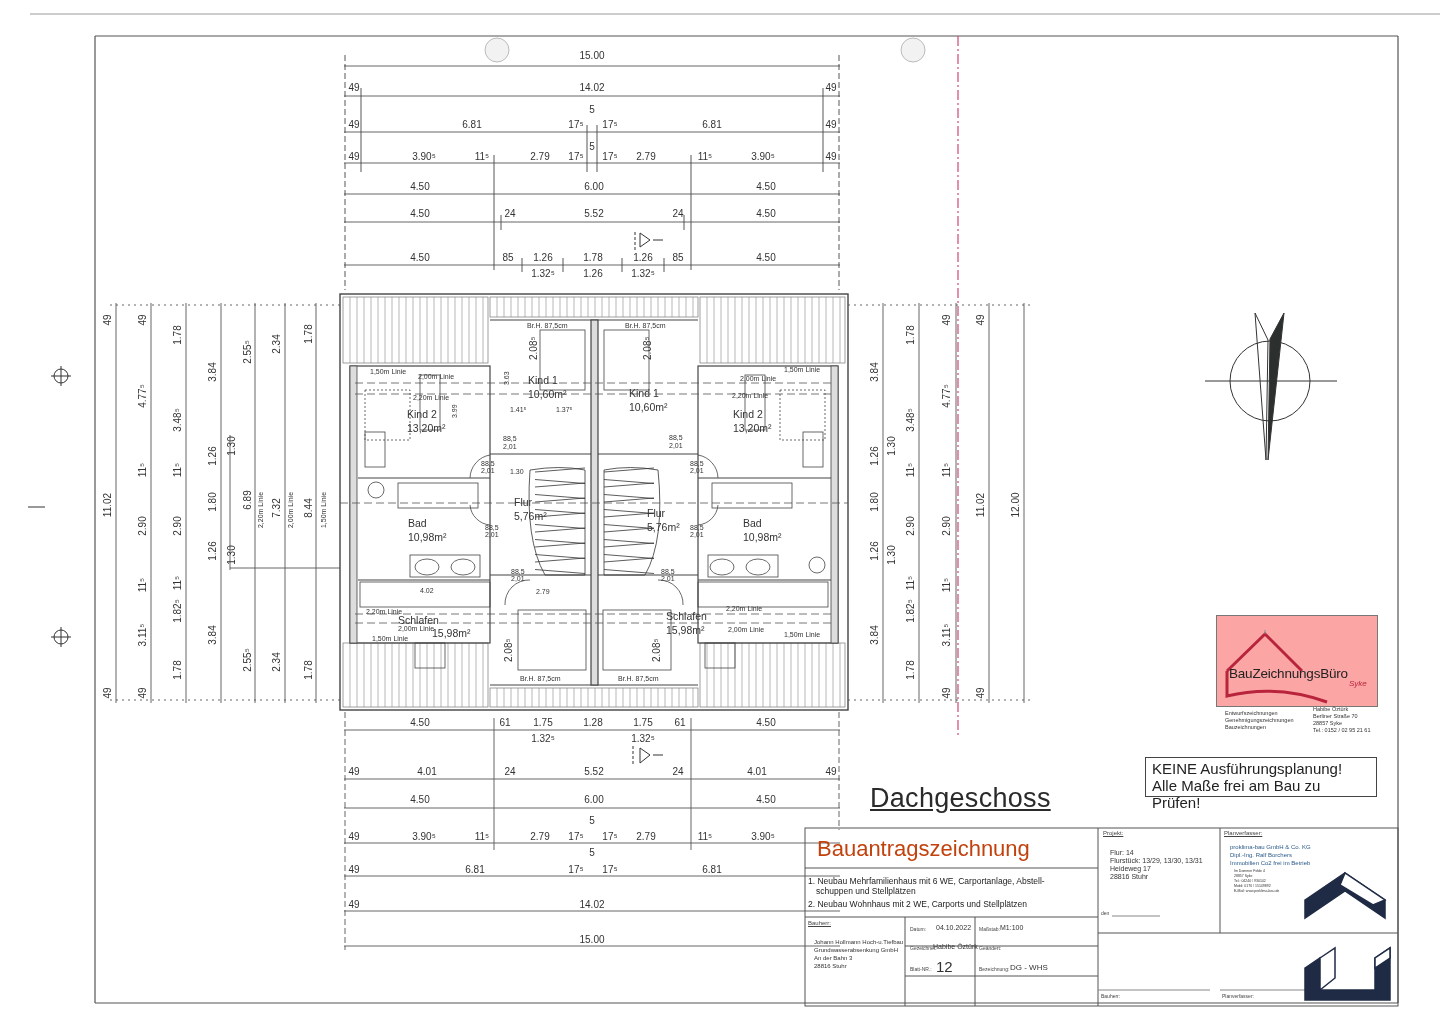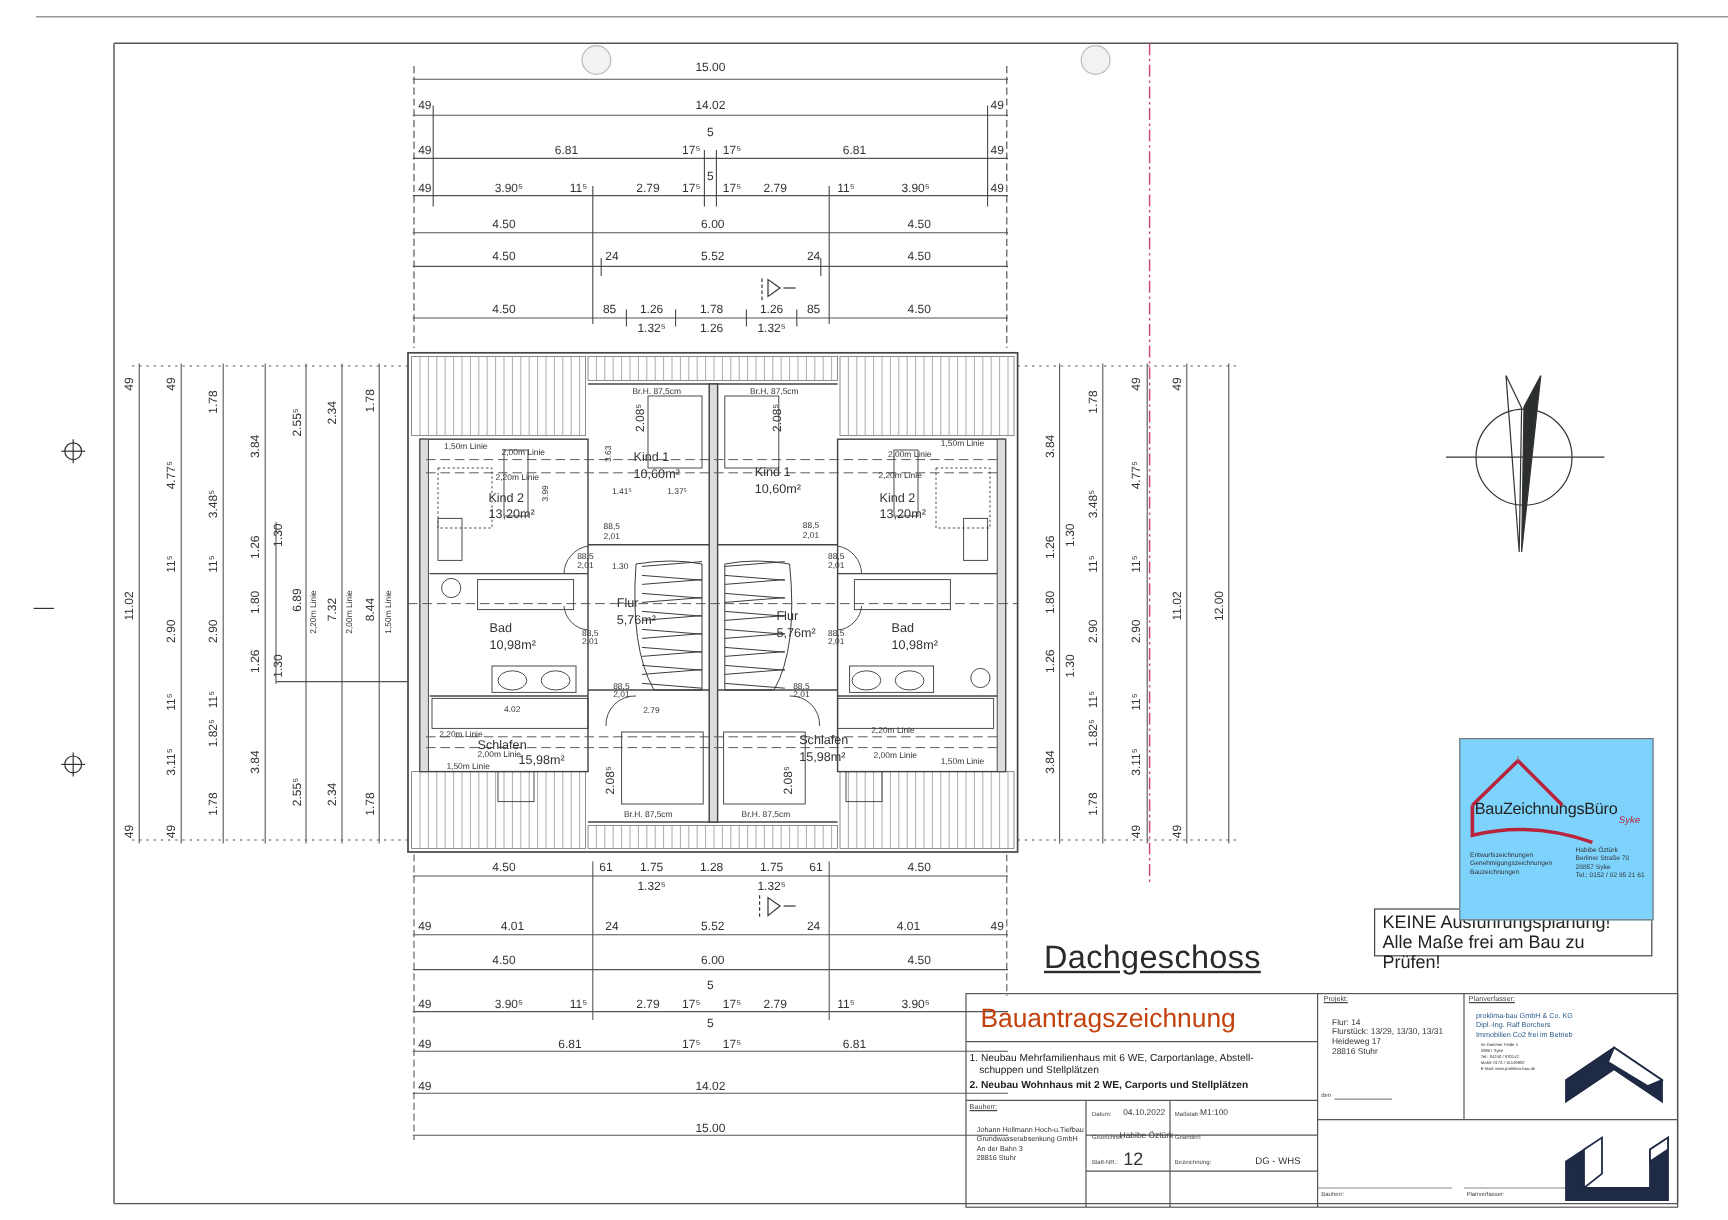--- a/index.html
+++ b/index.html
@@ -5,21 +5,21 @@
   html,body{margin:0;padding:0;background:#fff;}
   body{width:1440px;height:1017px;position:relative;overflow:hidden;font-family:"Liberation Sans",sans-serif;color:#222;}
   .abs{position:absolute;}
   svg text{font-family:"Liberation Sans",sans-serif;fill:#333;}
   .dim{font-size:10px;}
   .dimsm{font-size:7px;}
   .room{font-size:10.5px;fill:#222;}
   .lbl{font-size:6px;color:#444;text-decoration:underline;}
   .warn-box{position:absolute;left:1145px;top:757px;width:232px;height:40px;border:1px solid #444;box-sizing:border-box;padding:2px 6px;font-size:15px;line-height:17px;color:#222;}
   .title-dg{position:absolute;left:870px;top:783px;font-size:27px;font-weight:normal;text-decoration:underline;color:#2a2a2a;letter-spacing:0.3px;}
-  .logo-box{position:absolute;left:1216px;top:615px;width:162px;height:152px;border:1px solid #777;box-sizing:border-box;background:#7dd3fc;}
+  .logo-box{position:absolute;left:1216px;top:615px;width:162px;height:92px;border:1px solid #777;box-sizing:border-box;background:#fca5a5;}
 </style>
 </head>
 <body>
 
 <svg class="abs" style="left:0;top:0" width="1440" height="1017" viewBox="0 0 1440 1017">
 
   <g stroke="#555" fill="none" stroke-width="1.2">
     <line x1="95" y1="36" x2="1398" y2="36"></line>
     <line x1="95" y1="36" x2="95" y2="1003"></line>
     <line x1="1398" y1="36" x2="1398" y2="1003"></line>
@@ -657,40 +657,40 @@
     <div>Berliner Straße 70</div>
     <div>28857 Syke</div>
     <div>Tel.: 0152 / 02 95 21 61</div>
   </div>
 </div>
 
 <div class="abs" style="left:817px;top:836px;font-size:22px;color:#c2410c;">Bauantragszeichnung</div>
 <div class="abs" style="left:808px;top:876px;font-size:8.5px;line-height:10px;color:#222;">
   <div>1. Neubau Mehrfamilienhaus mit  6 WE, Carportanlage, Abstell-</div>
   <div style="padding-left:8px">schuppen und Stellplätzen</div>
-  <div style="font-weight:bold;margin-top:3px">2. Neubau  Wohnhaus mit  2 WE, Carports und Stellplätzen</div>
+  <div style="font-weight:normal;margin-top:3px">2. Neubau  Wohnhaus mit  2 WE, Carports und Stellplätzen</div>
 </div>
 <div class="abs lbl" style="left:808px;top:920px;">Bauherr:</div>
 <div class="abs" style="left:814px;top:938px;font-size:6px;line-height:8px;color:#333;">
   <div>Johann Hollmann Hoch-u.Tiefbau</div>
   <div>Grundwasserabsenkung GmbH</div>
   <div>An der Bahn 3</div>
   <div>28816 Stuhr</div>
 </div>
 <div class="abs" style="left:910px;top:926px;font-size:5px;color:#444;">Datum:</div>
 <div class="abs" style="left:936px;top:924px;font-size:7px;color:#333;">04.10.2022</div>
 <div class="abs" style="left:979px;top:926px;font-size:5px;color:#444;">Maßstab:</div>
 <div class="abs" style="left:1000px;top:924px;font-size:7px;color:#333;">M1:100</div>
 <div class="abs" style="left:910px;top:945px;font-size:5px;color:#444;">Gezeichnet:</div>
 <div class="abs" style="left:933px;top:943px;font-size:7px;color:#333;">Habibe Öztürk</div>
 <div class="abs" style="left:979px;top:945px;font-size:5px;color:#444;">Geändert:</div>
 <div class="abs" style="left:910px;top:966px;font-size:5px;color:#444;">Blatt-NR.:</div>
 <div class="abs" style="left:936px;top:958px;font-size:15px;color:#333;">12</div>
 <div class="abs" style="left:979px;top:966px;font-size:5px;color:#444;">Bezeichnung:</div>
-<div class="abs" style="left:1046px;top:963px;font-size:8px;color:#333;text-align:center;">DG - WHS</div>
+<div class="abs" style="left:1010px;top:963px;font-size:8px;color:#333;text-align:center;">DG - WHS</div>
 
 <div class="abs lbl" style="left:1103px;top:830px;">Projekt:</div>
 <div class="abs" style="left:1110px;top:849px;font-size:7px;line-height:8px;color:#333;">
   <div>Flur: 14</div>
   <div>Flurstück: 13/29, 13/30, 13/31</div>
   <div>Heideweg 17</div>
   <div>28816 Stuhr</div>
 </div>
 <div class="abs" style="left:1101px;top:910px;font-size:5px;color:#444;">den</div>
 <div class="abs" style="left:1101px;top:993px;font-size:5px;color:#444;">Bauherr:</div>

